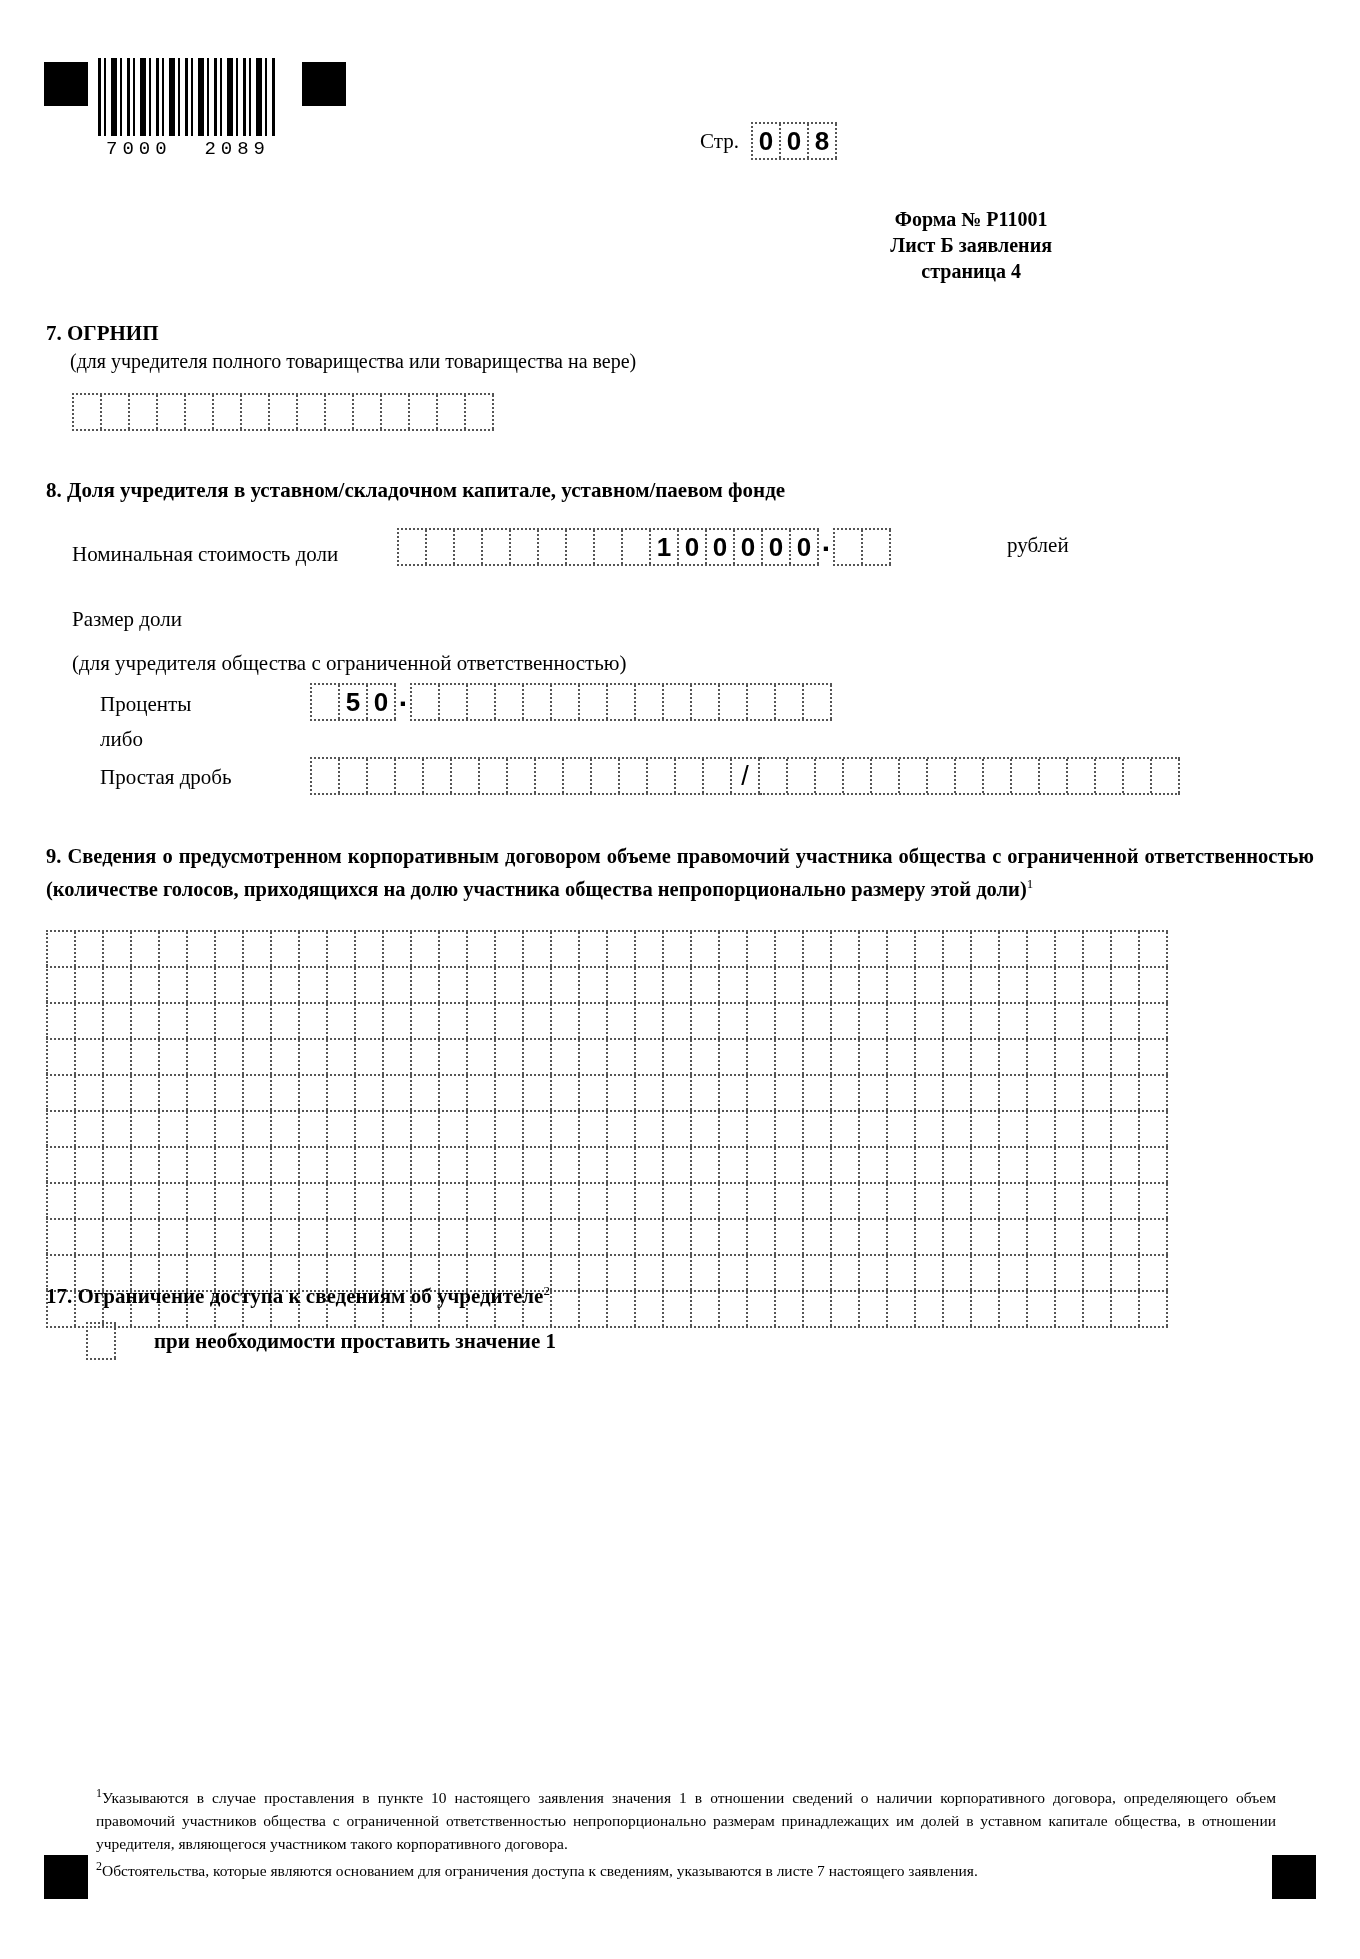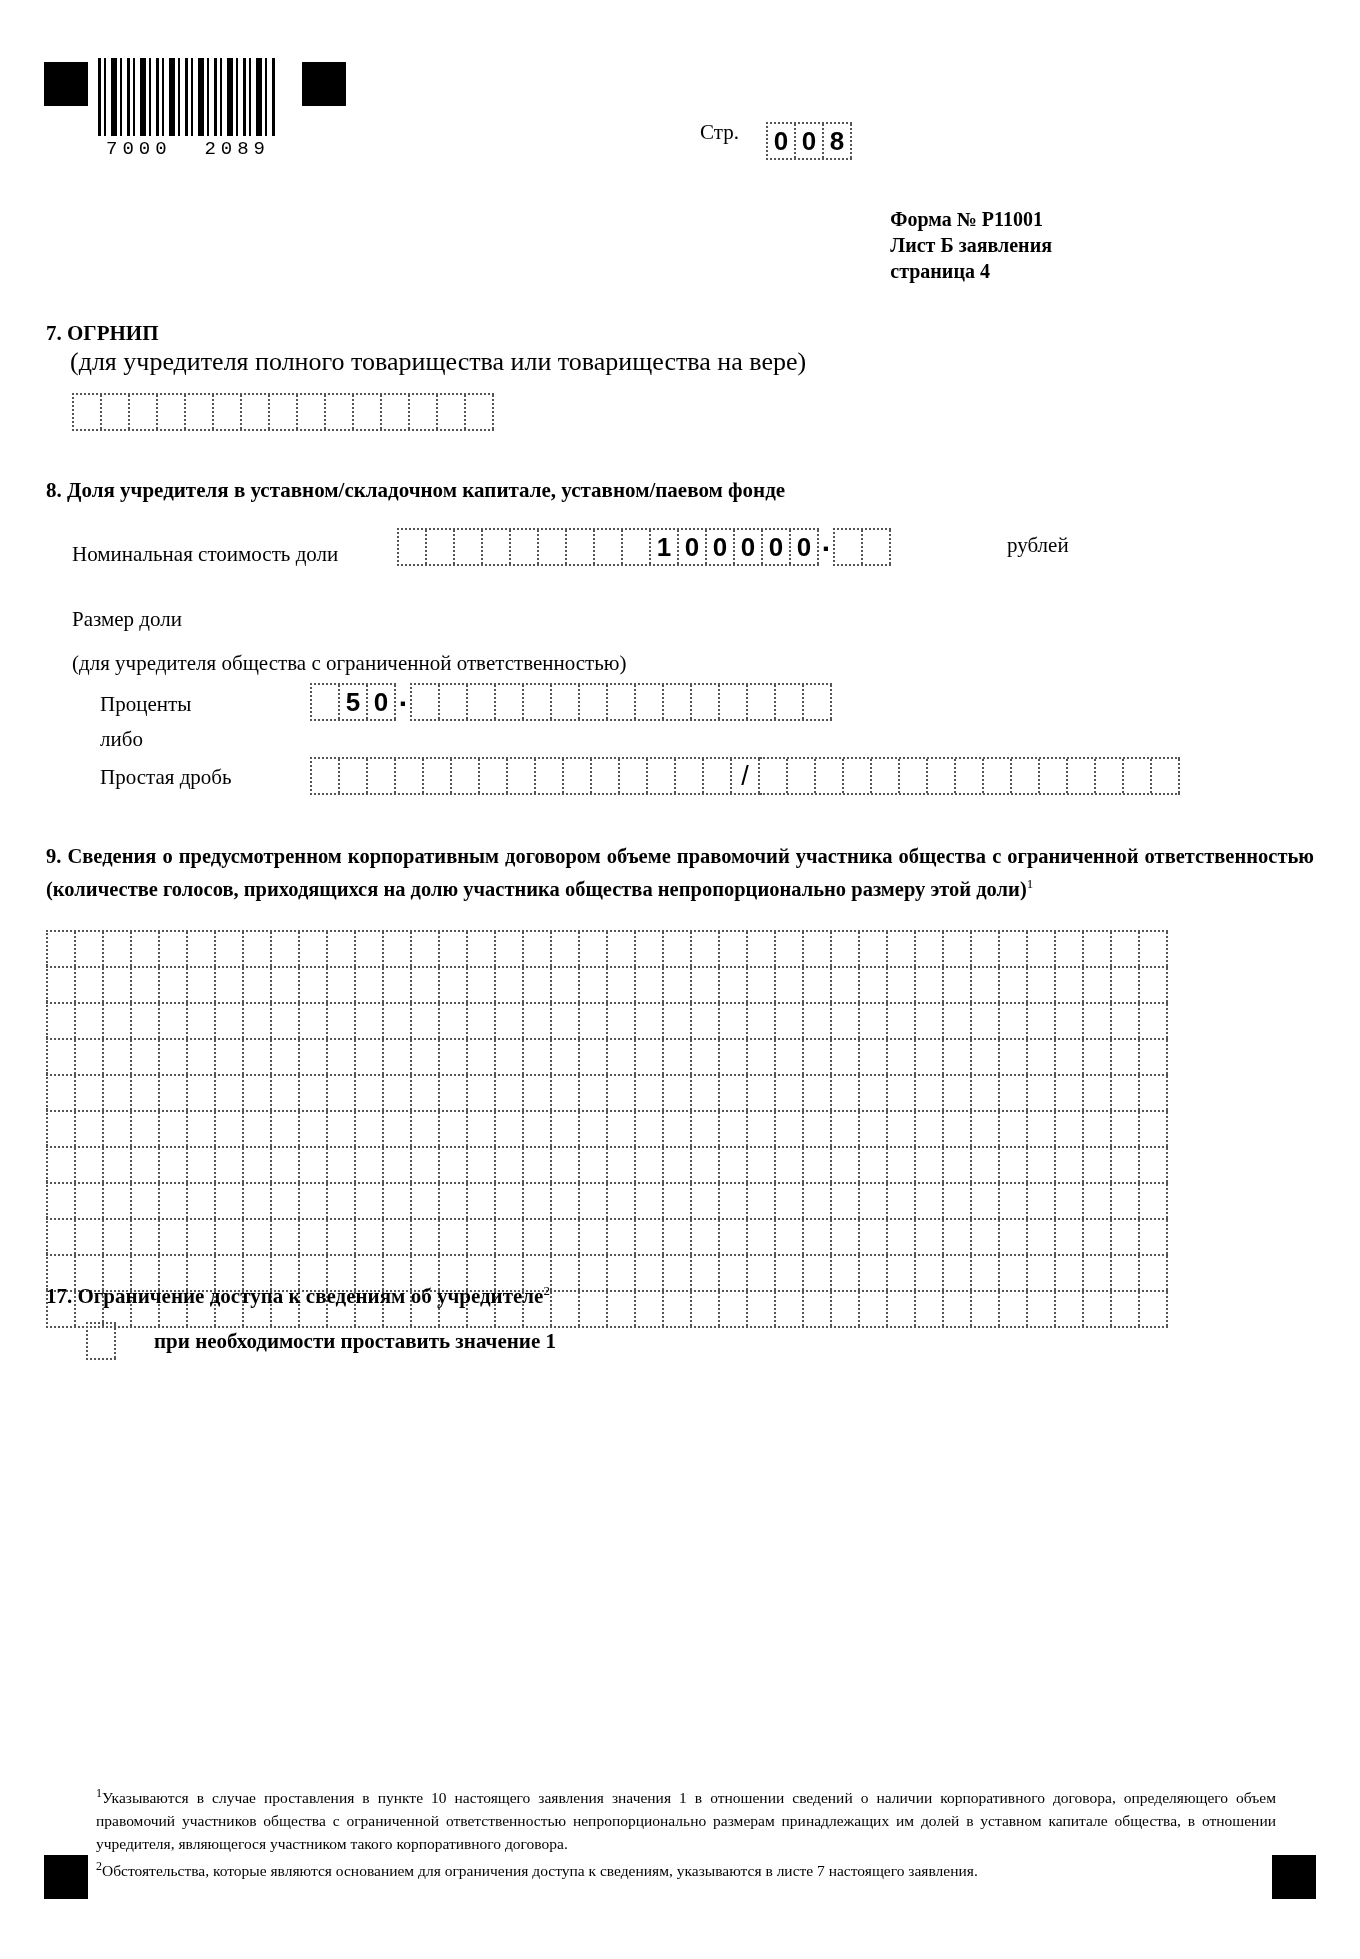--- a/index.html
+++ b/index.html
@@ -64,21 +64,21 @@
     letter-spacing: 5px;
     white-space: pre;
   }
 
   
   .page-num-row {
     position: absolute;
     left: 700px;
     top: 122px;
     display: flex;
-    gap: 15px;
+    align-items: center;
   }
   .page-num-label {
     font-size: 21px;
     margin-right: 12px;
     line-height: 1;
   }
 
   
   .cells {
     display: flex;
@@ -120,36 +120,36 @@
     font-size: 27px;
     line-height: 34px;
     font-weight: 400;
   }
 
   
   .hdr-block {
     position: absolute;
     right: 52px;
     top: 206px;
-    text-align: left;
+    text-align: center;
     font-weight: 700;
     font-size: 20px;
     line-height: 26px;
   }
 
   .sec-title {
     position: absolute;
     font-weight: 700;
     font-size: 21px;
     line-height: 27px;
   }
   .sec-sub {
     position: absolute;
     font-weight: 400;
-    font-size: 26px;
+    font-size: 20px;
     line-height: 27px;
   }
   .plain {
     position: absolute;
     font-weight: 400;
     font-size: 21px;
     line-height: 28px;
   }
 
   .sec9 {

